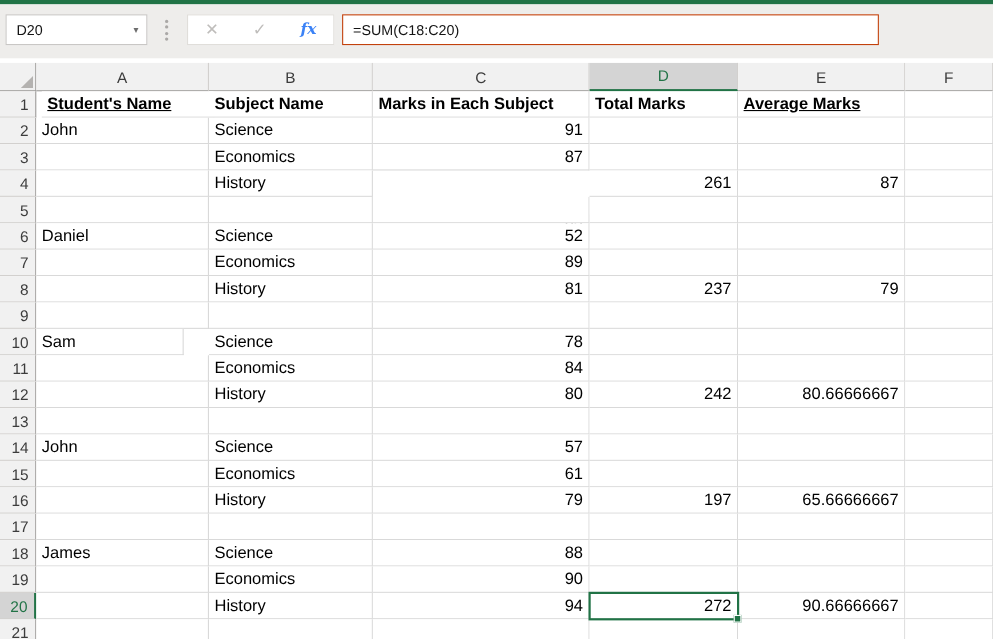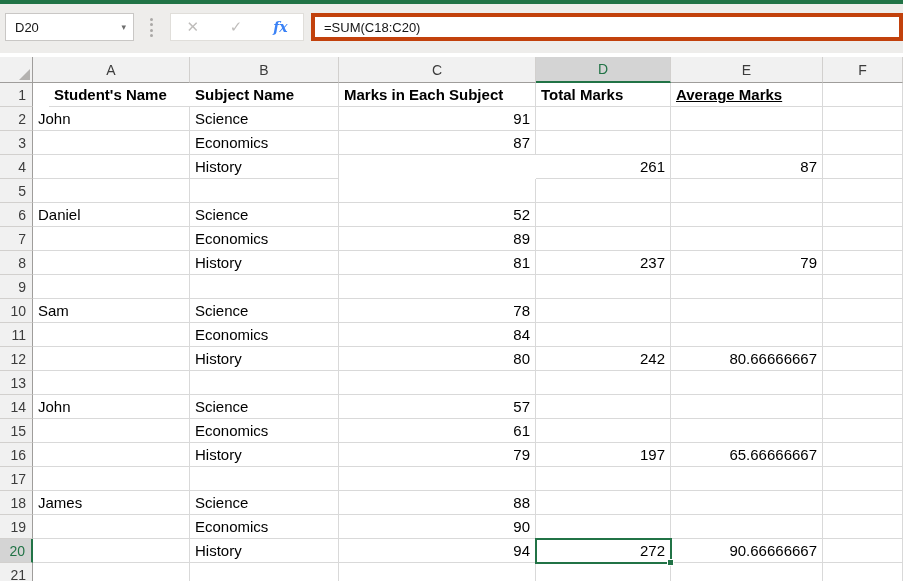--- a/index.html
+++ b/index.html
@@ -19,22 +19,22 @@
 
   .splitter { position:absolute; left:150px; top:14px; height:19px; display:flex; flex-direction:column;
               justify-content:space-between; cursor:ew-resize; }
   .splitter i { width:3px; height:3px; background:#aaa8a6; border-radius:50%; display:block; }
 
   .fx-box { position:absolute; left:170px; top:9px; width:134px; height:28px; background:#fff;
             border:1px solid #e0deda; display:flex; align-items:center; justify-content:space-around; }
   .fx-cancel,.fx-enter { color:#bfbdbb; font-size:15px; cursor:default; }
   .fx-fn { font-family:"DejaVu Serif",serif; font-style:italic; font-weight:bold; font-size:14px; color:#3b82f6; cursor:pointer; }
 
-  .formula-input { position:absolute; left:311px; top:9px; width:592px; height:28px; background:#fff;
-                   border:4px solid #c2410c; display:flex; align-items:center; padding-left:9px;
+  .formula-input { position:absolute; left:311px; top:9px; width:488px; height:28px; background:#fff;
+                   border:1px solid #c2410c; display:flex; align-items:center; padding-left:9px;
                    font-size:13px; color:#141414; cursor:text; white-space:nowrap; }
 
   
   .sheet { position:absolute; left:0; top:57px; width:903px; height:524px; background:#fff; overflow:hidden; }
 
   .corner { position:absolute; left:0; top:0; width:33px; height:26px; background:var(--header-bg,#f1f1f1);
             border-right:1px solid #9f9d9b; border-bottom:1px solid #9f9d9b; }
   .corner-tri { position:absolute; right:2px; bottom:2px; width:0; height:0;
                 border-left:11px solid transparent; border-bottom:11px solid #b4b2b0; }
 
@@ -99,21 +99,21 @@
       <div class="corner-tri"></div>
     </div>
 
   <div class="colhead" style="left: 33px; width: 157px;">A</div>
       <div class="colhead" style="left: 190px; width: 149px;">B</div>
       <div class="colhead" style="left: 339px; width: 197px;">C</div>
       <div class="colhead sel" style="left: 536px; width: 135px;">D</div>
       <div class="colhead" style="left: 671px; width: 152px;">E</div>
       <div class="colhead" style="left: 823px; width: 80px;">F</div>
       <div class="rowhead" style="top: 26px;">1</div>
-      <div class="cell bold" style="left: 49px; top: 26px; width: 157px;">Student's Name</div>
+      <div class="cell bold" style="left: 38px; top: 26px; width: 157px; text-decoration: underline;">Student's Name</div>
       <div class="cell bold" style="left: 190px; top: 26px; width: 149px;">Subject Name</div>
       <div class="cell bold" style="left: 339px; top: 26px; width: 197px;">Marks in Each Subject</div>
       <div class="cell bold" style="left: 536px; top: 26px; width: 135px;">Total Marks</div>
       <div class="cell bold" style="left: 671px; top: 26px; width: 152px; text-decoration: underline;">Average Marks</div>
       <div class="cell bold" style="left: 823px; top: 26px; width: 80px;"></div>
       <div class="rowhead" style="top: 50px;">2</div>
       <div class="cell" style="left: 33px; top: 50px; width: 157px;">John</div>
       <div class="cell" style="left: 190px; top: 50px; width: 149px;">Science</div>
       <div class="cell num" style="left: 339px; top: 50px; width: 197px;">91</div>
       <div class="cell" style="left: 536px; top: 50px; width: 135px;"></div>
@@ -162,21 +162,21 @@
       <div class="cell num" style="left: 671px; top: 194px; width: 152px;">79</div>
       <div class="cell" style="left: 823px; top: 194px; width: 80px;"></div>
       <div class="rowhead" style="top: 218px;">9</div>
       <div class="cell" style="left: 33px; top: 218px; width: 157px;"></div>
       <div class="cell" style="left: 190px; top: 218px; width: 149px;"></div>
       <div class="cell" style="left: 339px; top: 218px; width: 197px;"></div>
       <div class="cell" style="left: 536px; top: 218px; width: 135px;"></div>
       <div class="cell" style="left: 671px; top: 218px; width: 152px;"></div>
       <div class="cell" style="left: 823px; top: 218px; width: 80px;"></div>
       <div class="rowhead" style="top: 242px;">10</div>
-      <div class="cell" style="left: 33px; top: 242px; width: 157px;">Sam</div>
+      <div class="cell" style="left: 33px; top: 242px; width: 134px;">Sam</div>
       <div class="cell" style="left: 190px; top: 242px; width: 149px;">Science</div>
       <div class="cell num" style="left: 339px; top: 242px; width: 197px;">78</div>
       <div class="cell" style="left: 536px; top: 242px; width: 135px;"></div>
       <div class="cell" style="left: 671px; top: 242px; width: 152px;"></div>
       <div class="cell" style="left: 823px; top: 242px; width: 80px;"></div>
       <div class="rowhead" style="top: 266px;">11</div>
       <div class="cell" style="left: 33px; top: 266px; width: 157px;"></div>
       <div class="cell" style="left: 190px; top: 266px; width: 149px;">Economics</div>
       <div class="cell num" style="left: 339px; top: 266px; width: 197px;">84</div>
       <div class="cell" style="left: 536px; top: 266px; width: 135px;"></div>

